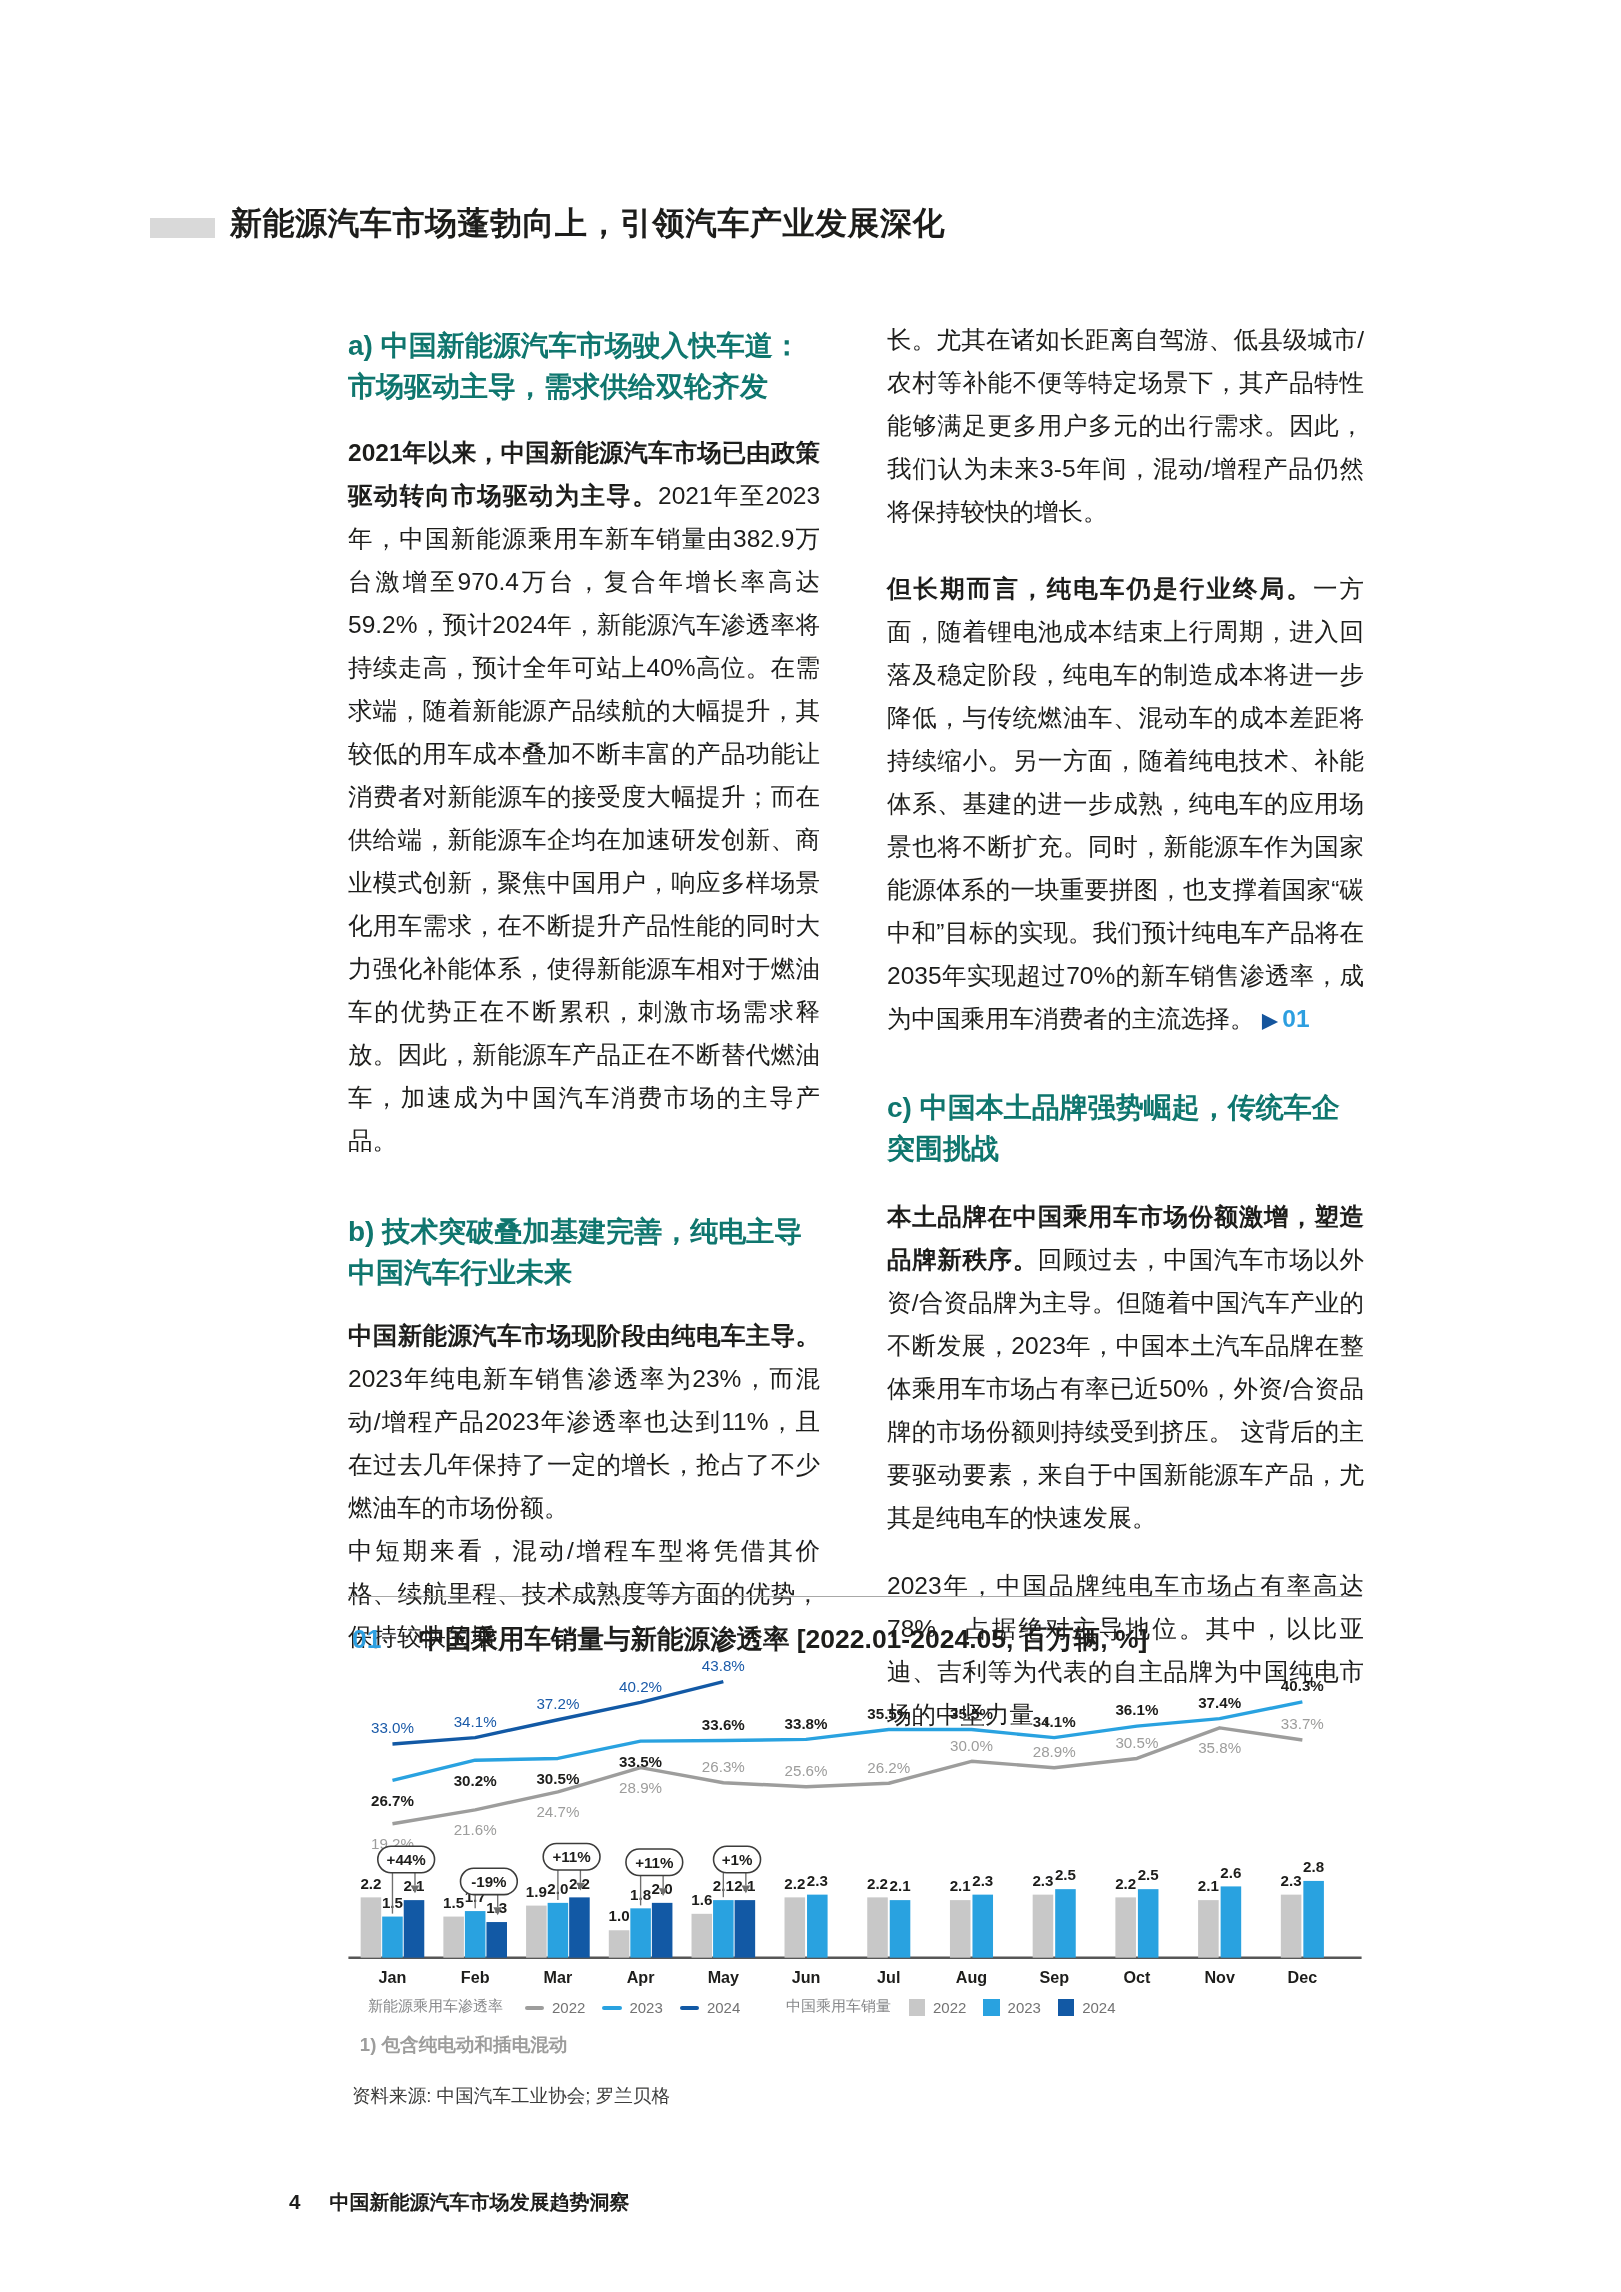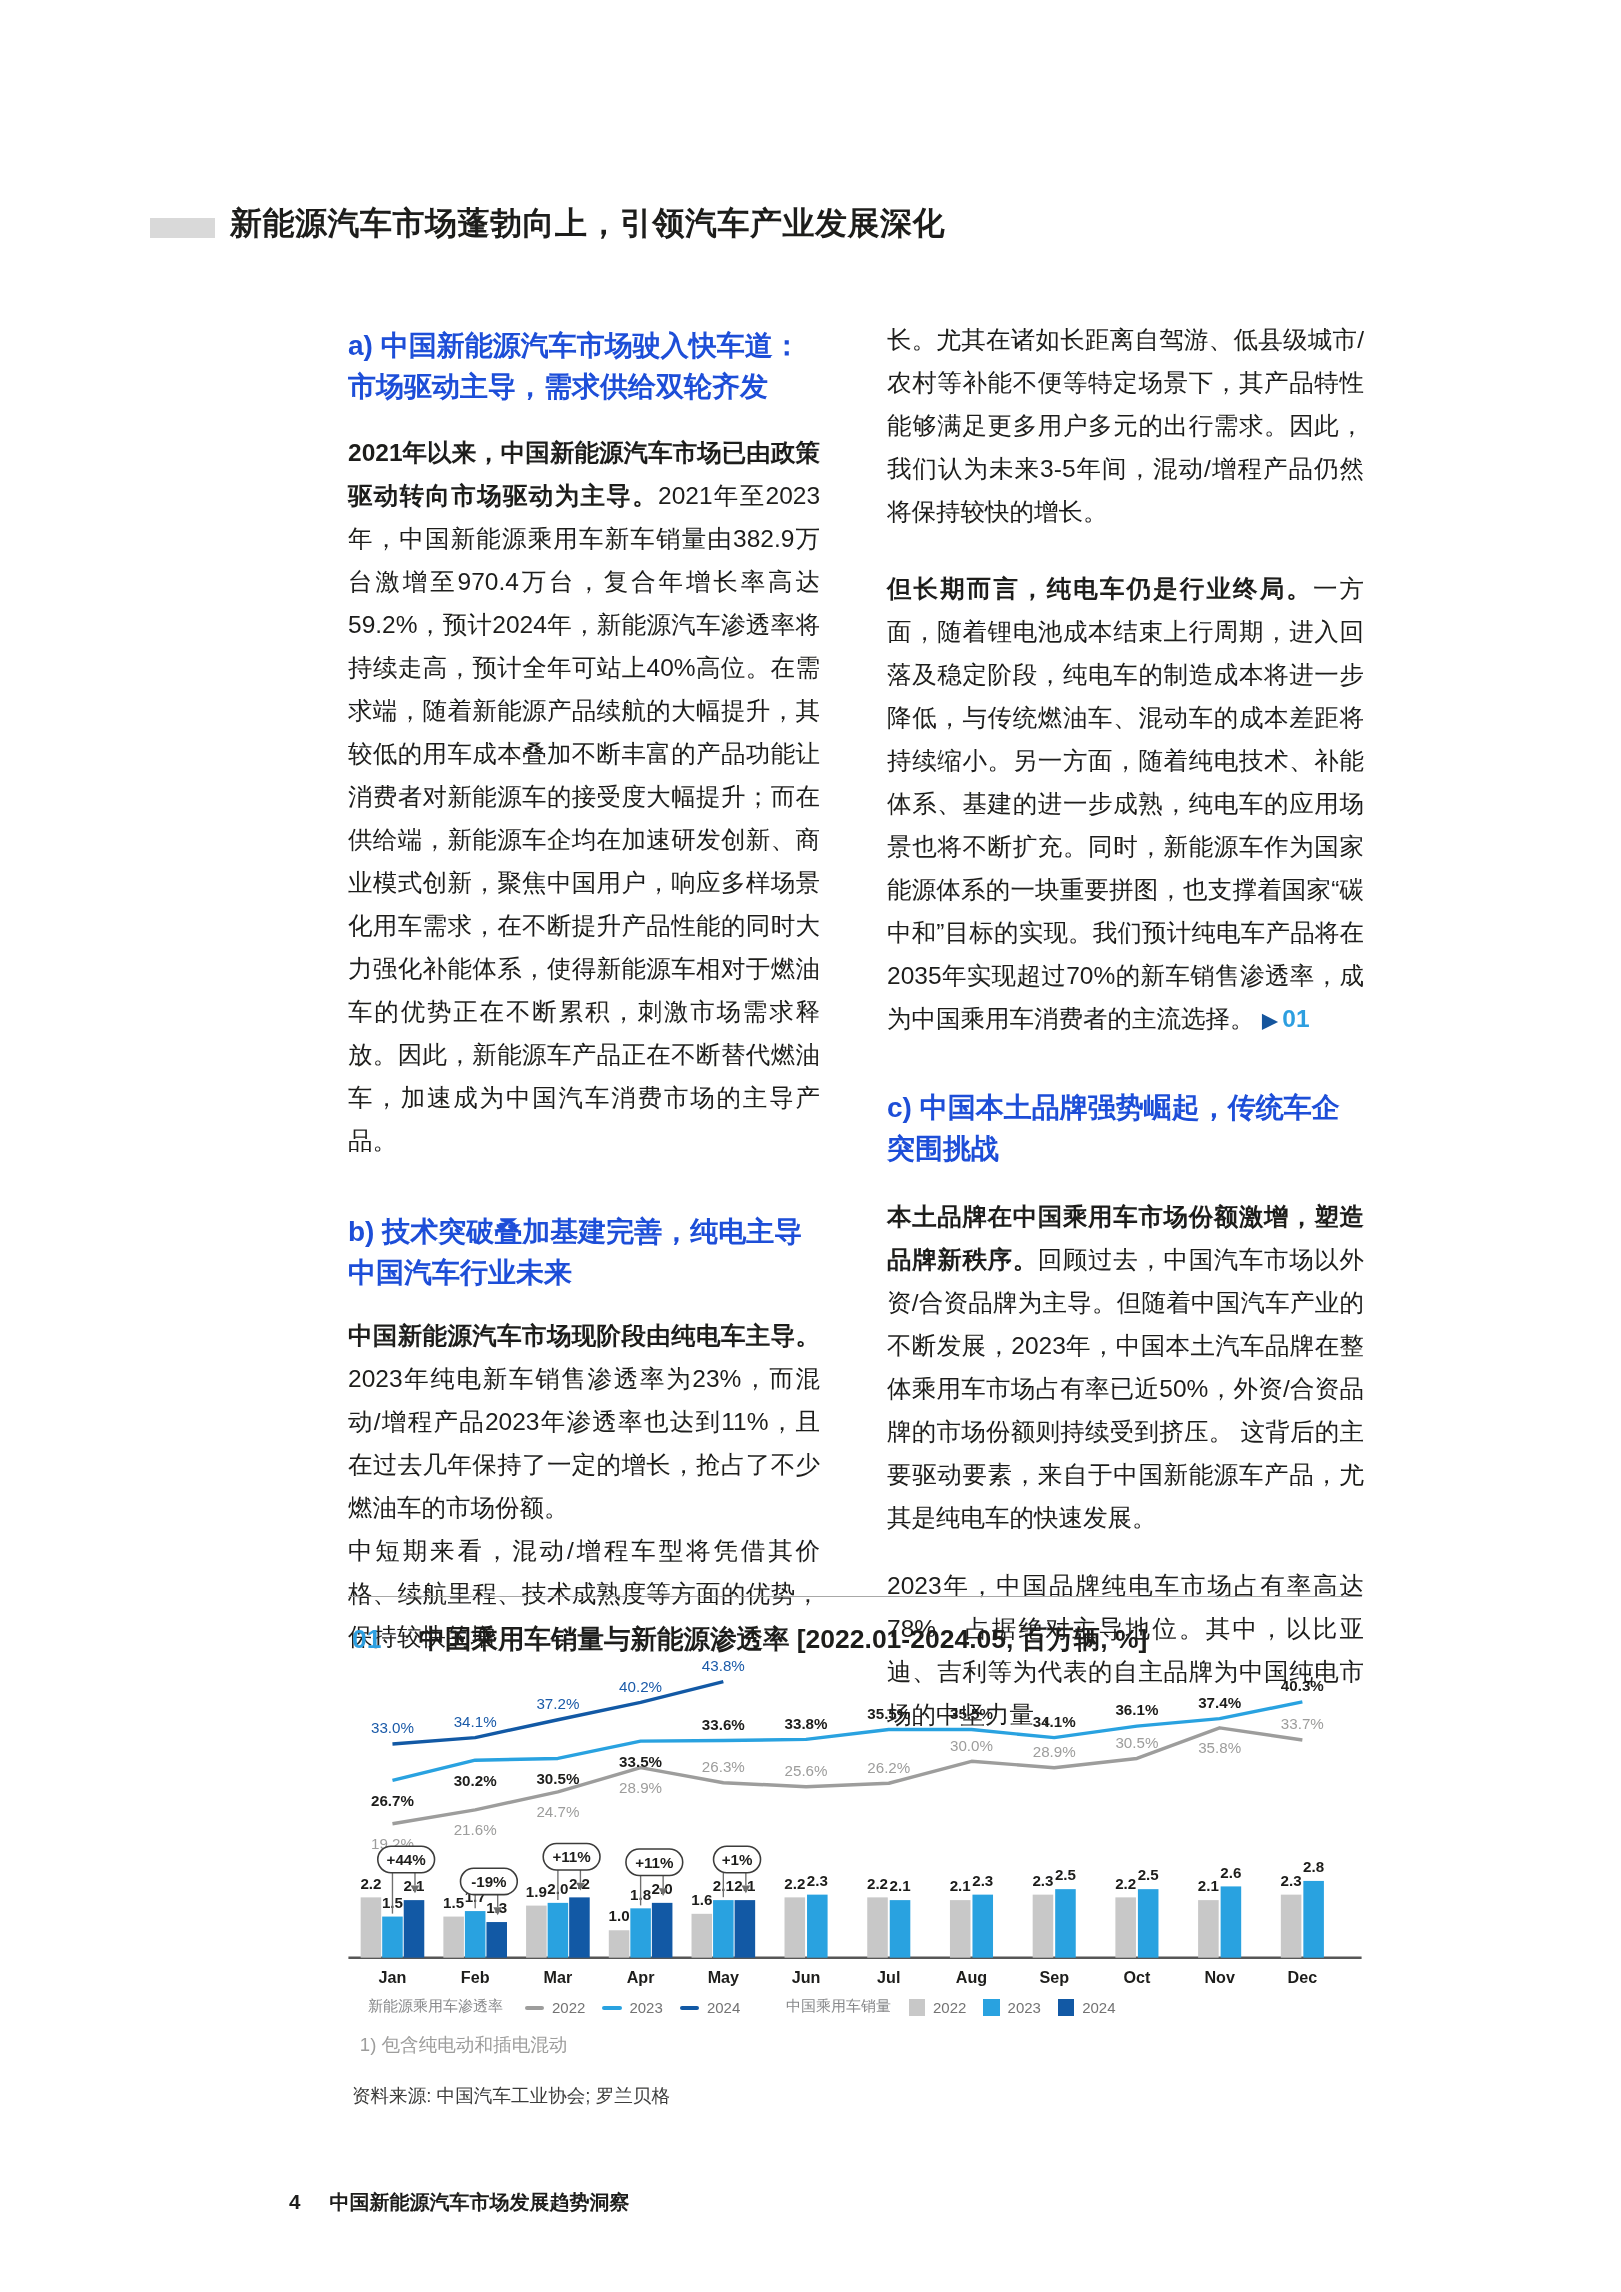--- a/index.html
+++ b/index.html
@@ -9,21 +9,21 @@
     font-family:"Liberation Sans", sans-serif; color:#1d1d1b; overflow:hidden;
   }
   
   .doc-header { position:absolute; left:0; top:202px; width:100%; height:59px; }
   .header-bar { position:absolute; left:150px; top:15.7px; width:65px; height:20.6px; background:#d9d9d9; }
   .doc-title { position:absolute; left:230px; top:0; font-size:32px; font-weight:700; color:#1d1d1b; white-space:nowrap; letter-spacing:0.5px; }
   
   .col { position:absolute; font-size:24.5px; line-height:43px; text-align:justify; color:#1d1d1b; }
   .col-left  { left:348px; top:325px; width:472px; }
   .col-right { left:887px; top:318px; width:477px; }
-  .sec-heading { color:#1d4ed8; font-size:28px; line-height:41px; font-weight:700; text-align:left; }
+  .sec-heading { color:#0f766e; font-size:28px; line-height:41px; font-weight:700; text-align:left; }
   .col-left .sec-heading.first { margin-bottom:23.5px; }
   .col-left .sec-heading.second { margin-top:49px; margin-bottom:21.6px; }
   .col-right .sec-heading { margin-top:45px; margin-bottom:25.5px; }
   p.body { margin:0; }
   p.body.gap-top { margin-top:34px; }
   p.body.gap-top-lg { margin-top:25.5px; }
   p.body strong { font-weight:700; }
   .figref { font-weight:700; white-space:nowrap; }
   .figref .tri { color:#15559d; font-size:19.6px; margin-left:7.8px; }
   .figref .num { color:#2d9fe0; font-size:24.5px; margin-left:4.9px; }
@@ -39,21 +39,21 @@
   .line-label { font-size:15.5px; }
   .line-label.bold { font-weight:700; }
   .callout-label { font-size:15.5px; font-weight:700; fill:#1d1d1b; }
   .legend { display:flex; align-items:flex-end; margin-top:7.8px; margin-left:20px; color:#87888a; font-size:15px; }
   .legend-title { margin-right:21.6px; }
   .legend-title.bars { margin-left:29px; margin-right:17.6px; }
   .legend-item { display:flex; align-items:center; margin-right:16.7px; color:#737373; }
   .sw { display:inline-block; margin-right:7.8px; }
   .sw.line { width:19.6px; height:3.9px; border-radius:2px; }
   .sw.box { width:16.7px; height:16.7px; }
-  .footnote { margin-top:15.7px; margin-left:11.8px; color:#9d9d9c; font-size:18.6px; }
+  .footnote { margin-top:15.7px; margin-left:11.8px; color:#9d9d9c; font-size:18.6px;font-weight:bold; }
   .source { margin-top:25px; margin-left:3.9px; color:#3c3c3b; font-size:18.6px; }
   
   .doc-footer { position:absolute; left:289px; top:2189px; display:flex; align-items:baseline; }
   .pagenum { font-size:20.6px; font-weight:700; margin-right:29px; }
   .foottext { font-size:20px; font-weight:700; }
 </style>
 </head>
 <body>
 
 <div class="page">

